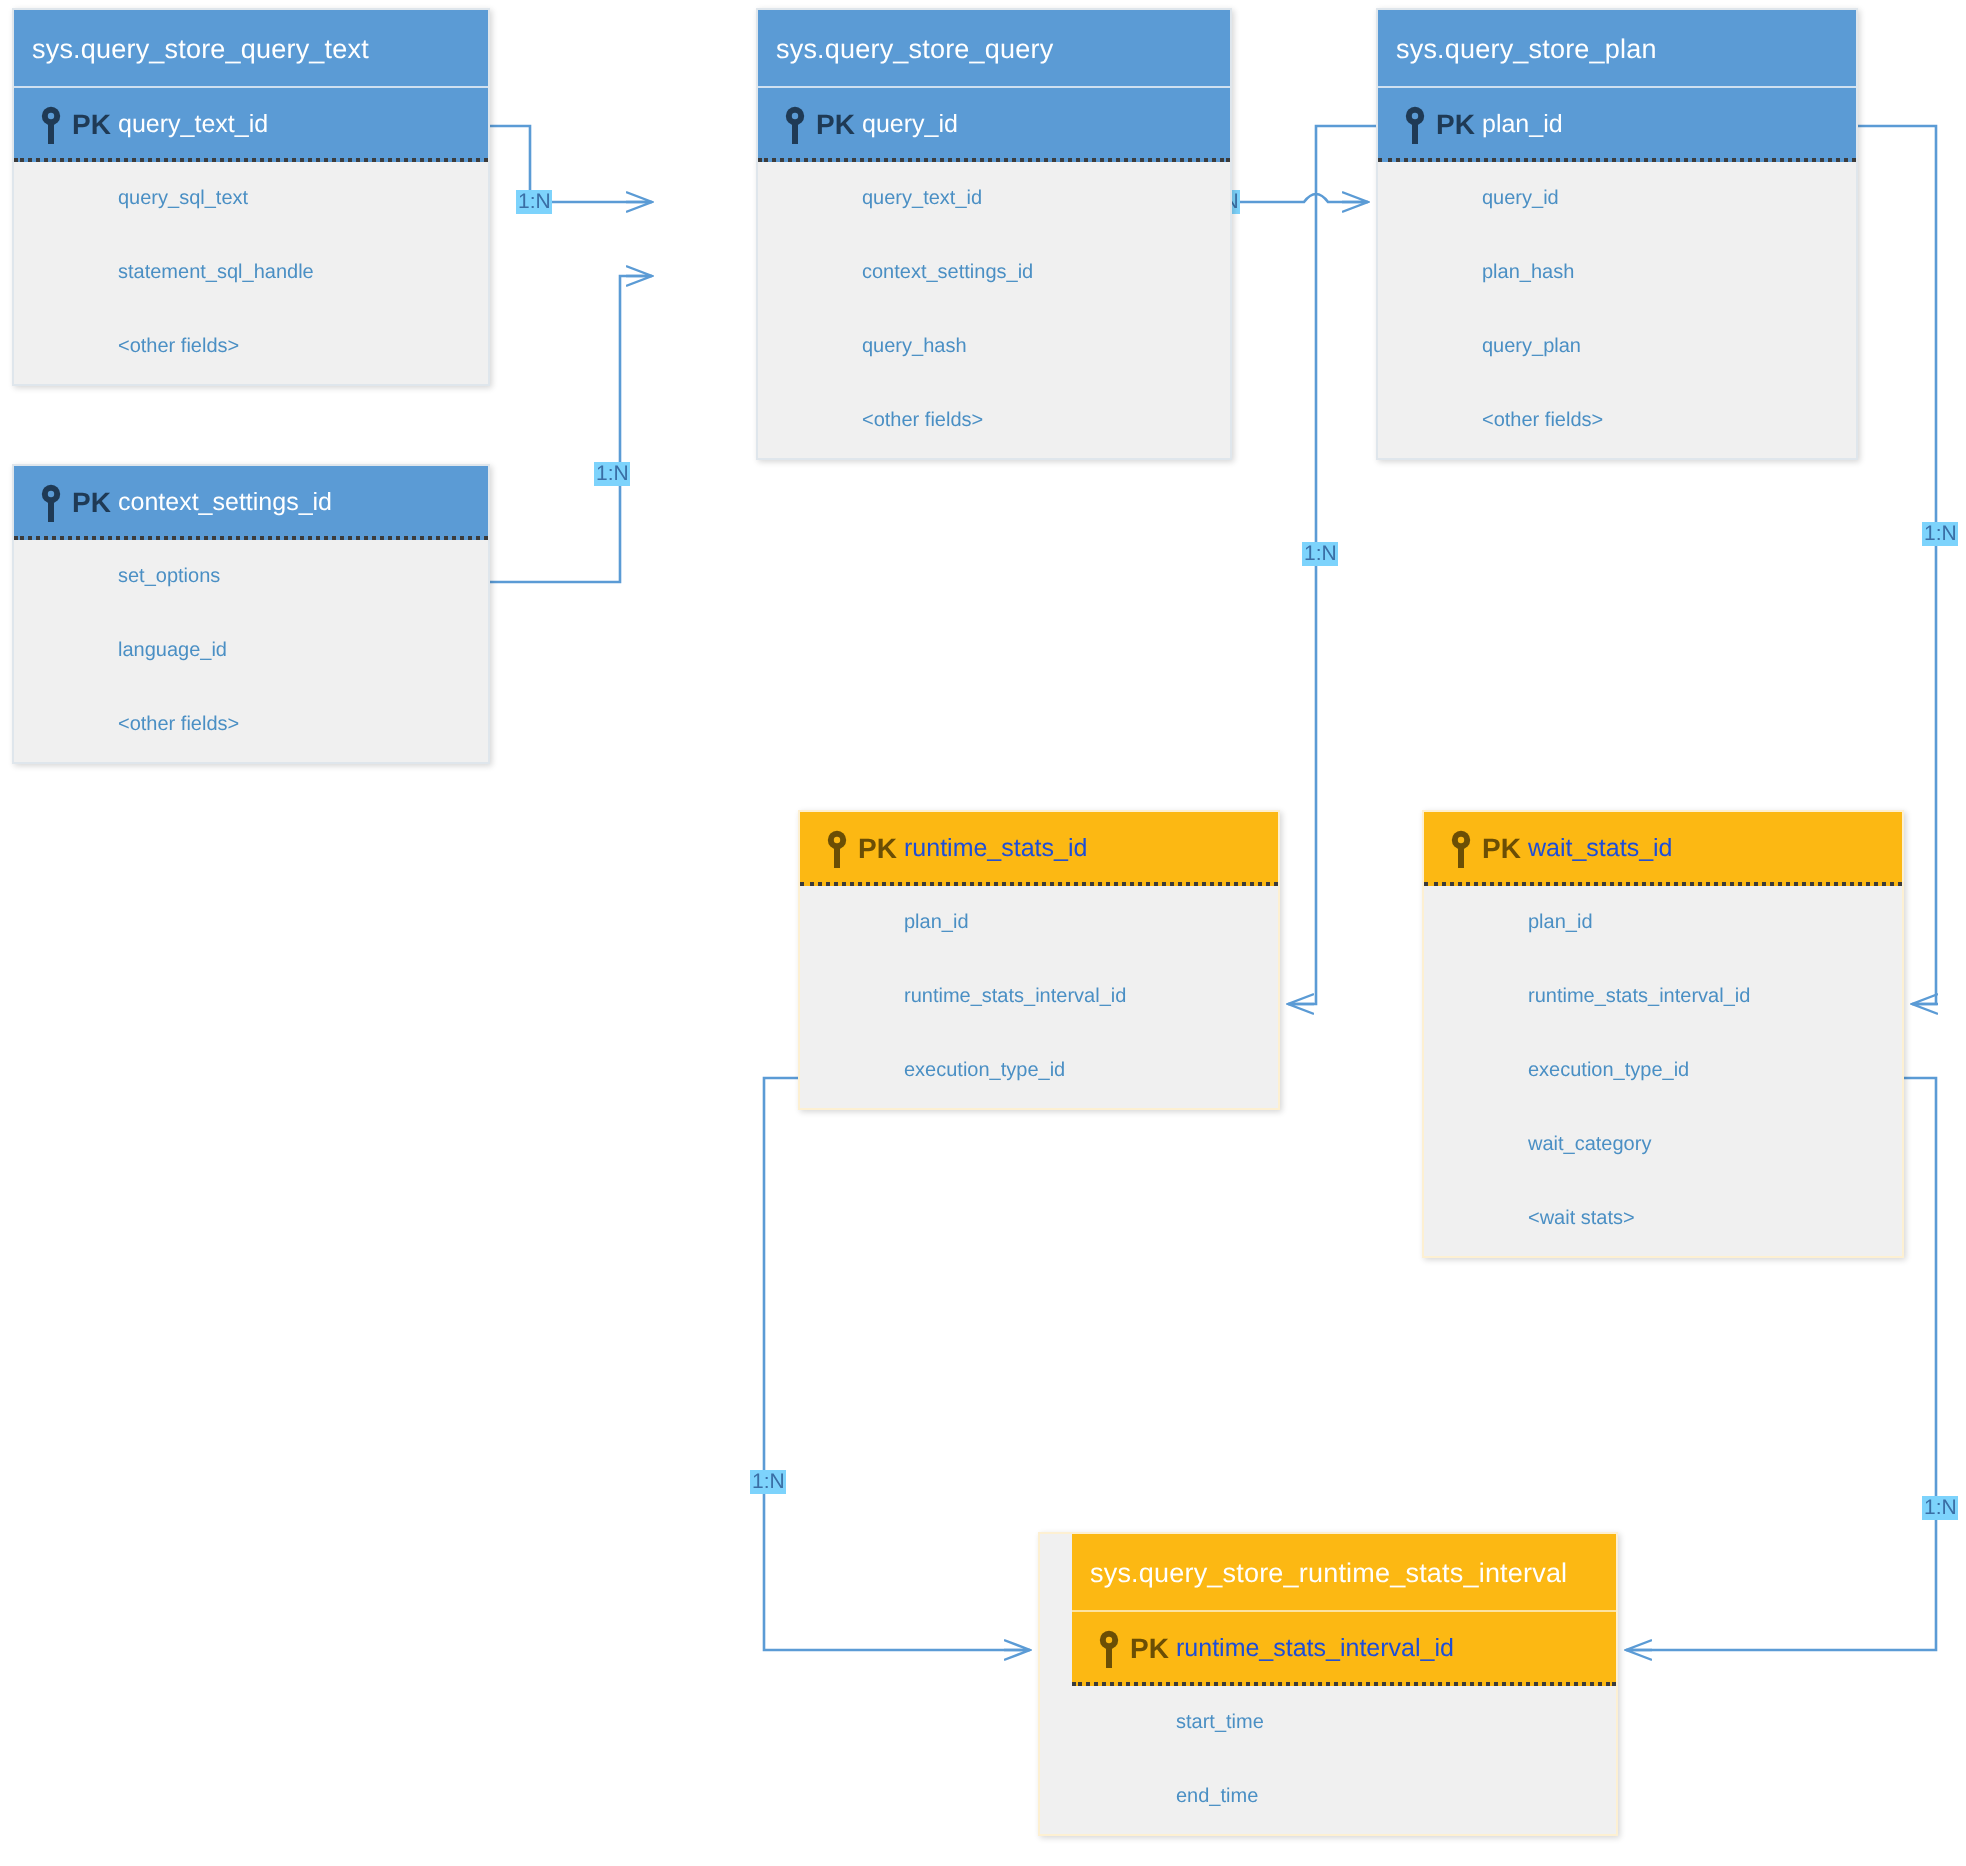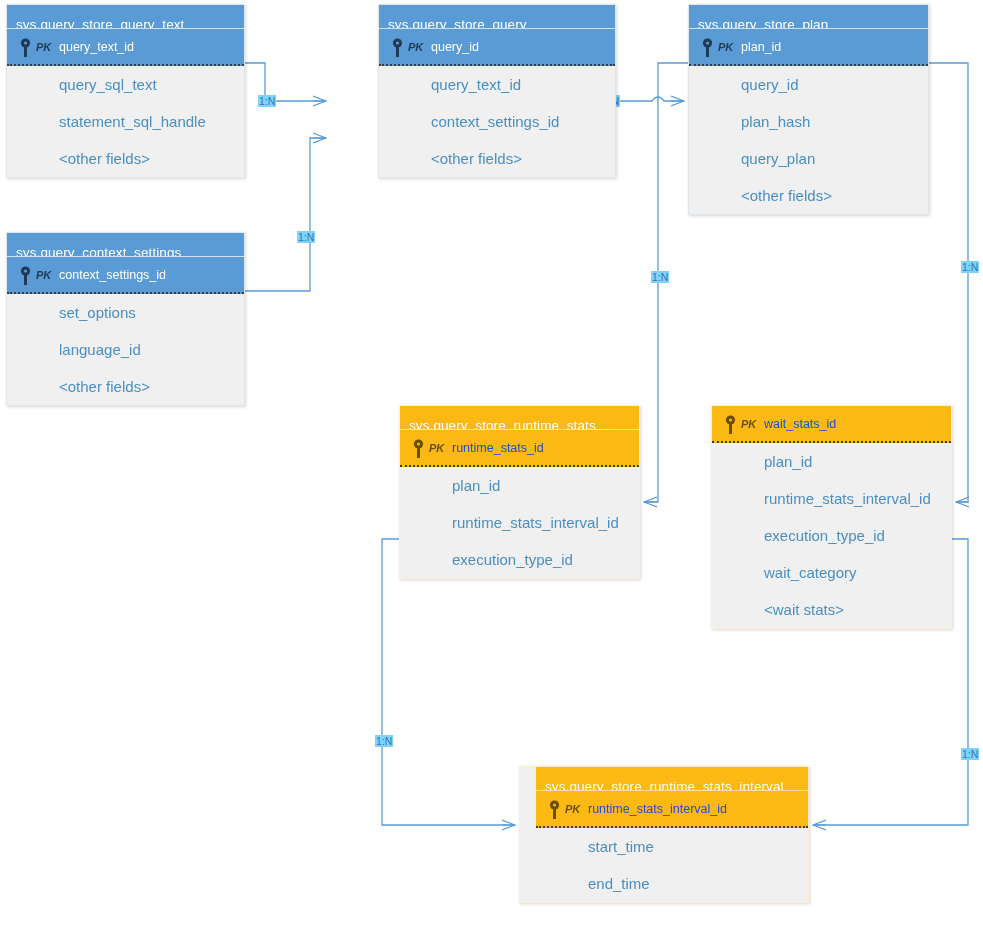--- a/index.html
+++ b/index.html
@@ -20,63 +20,62 @@
 
   
   .entity {
     position: absolute;
     box-sizing: border-box;
     background: #f0f0f0;
     box-shadow: 1px 1px 3px rgba(0,0,0,0.16);
   }
   .entity .title {
     box-sizing: border-box;
-    height: 24px;
+    height: 39px;
     line-height: 39px;
     padding-left: 9px;
     color: #ffffff;
     font-size: 13.5px;
     letter-spacing: 0.1px;
     white-space: nowrap;
     overflow: hidden;
   }
   .entity .pkrow {
     box-sizing: border-box;
     position: relative;
     height: 37px;
     line-height: 37px;
     border-bottom: 2px dotted #3b3b3b;
     white-space: nowrap;
   }
   .entity .pkrow .pklabel {
     position: absolute;
     left: 29px;
     top: 0;
-    font-size: 11px;
+    font-size: 14px;
     font-weight: bold;
-    font-style: italic;
   }
   .entity .pkrow .fieldname {
     position: absolute;
     left: 52px;
     top: 0;
     font-size: 12.5px;
     color: #ffffff;
   }
   .entity .body {
     box-sizing: border-box;
     padding: 0;
     background: #f0f0f0;
   }
   .entity .field {
     box-sizing: border-box;
     height: 37px;
     line-height: 37px;
     padding-left: 52px;
-    font-size: 15px;
+    font-size: 10px;
     color: #4a8fc4;
     white-space: nowrap;
   }
 
   
   .entity.blue .title { background: #5b9bd5; border-bottom: 1px solid #cfe0f0; }
   .entity.blue .pkrow { background: #5b9bd5; }
   .entity.blue .pkrow .pklabel { color: #1f3a55; }
   .entity.blue { border: 1px solid #dfe6ec; }
 
@@ -180,20 +179,21 @@
         <circle cx="6.5" cy="5" r="4.6" fill="#1f3a55"></circle>
         <rect x="5" y="8" width="3" height="11" fill="#1f3a55"></rect>
         <circle cx="6.5" cy="5" r="1.6" fill="#5b9bd5"></circle>
       </svg>
       <span class="pklabel">PK</span>
       <span class="fieldname">query_id</span>
     </div>
     <div class="body">
       <div class="field">query_text_id</div>
       <div class="field">context_settings_id</div>
+      <div class="field">query_hash</div>
       <div class="field">&lt;other fields&gt;</div>
     </div>
   </div>
 
   <div class="entity blue" style="left:688px; top:4px; width:241px;">
     <div class="title">sys.query_store_plan</div>
     <div class="pkrow">
       <svg class="keyicon" viewBox="0 0 13 19">
         <circle cx="6.5" cy="5" r="4.6" fill="#1f3a55"></circle>
         <rect x="5" y="8" width="3" height="11" fill="#1f3a55"></rect>
@@ -204,39 +204,37 @@
     </div>
     <div class="body">
       <div class="field">query_id</div>
       <div class="field">plan_hash</div>
       <div class="field">query_plan</div>
       <div class="field">&lt;other fields&gt;</div>
     </div>
   </div>
 
   <div class="entity blue" style="left:6px; top:232px; width:239px;">
-    <div class="title">sys.query_context_settings</div>
     <div class="pkrow">
       <svg class="keyicon" viewBox="0 0 13 19">
         <circle cx="6.5" cy="5" r="4.6" fill="#1f3a55"></circle>
         <rect x="5" y="8" width="3" height="11" fill="#1f3a55"></rect>
         <circle cx="6.5" cy="5" r="1.6" fill="#5b9bd5"></circle>
       </svg>
       <span class="pklabel">PK</span>
       <span class="fieldname">context_settings_id</span>
     </div>
     <div class="body">
       <div class="field">set_options</div>
       <div class="field">language_id</div>
       <div class="field">&lt;other fields&gt;</div>
     </div>
   </div>
 
   <div class="entity orange" style="left:399px; top:405px; width:241px;">
-    <div class="title">sys.query_store_runtime_stats</div>
     <div class="pkrow">
       <svg class="keyicon" viewBox="0 0 13 19">
         <circle cx="6.5" cy="5" r="4.6" fill="#6b4e05"></circle>
         <rect x="5" y="8" width="3" height="11" fill="#6b4e05"></rect>
         <circle cx="6.5" cy="5" r="1.6" fill="#fcb813"></circle>
       </svg>
       <span class="pklabel">PK</span>
       <span class="fieldname">runtime_stats_id</span>
     </div>
     <div class="body">

